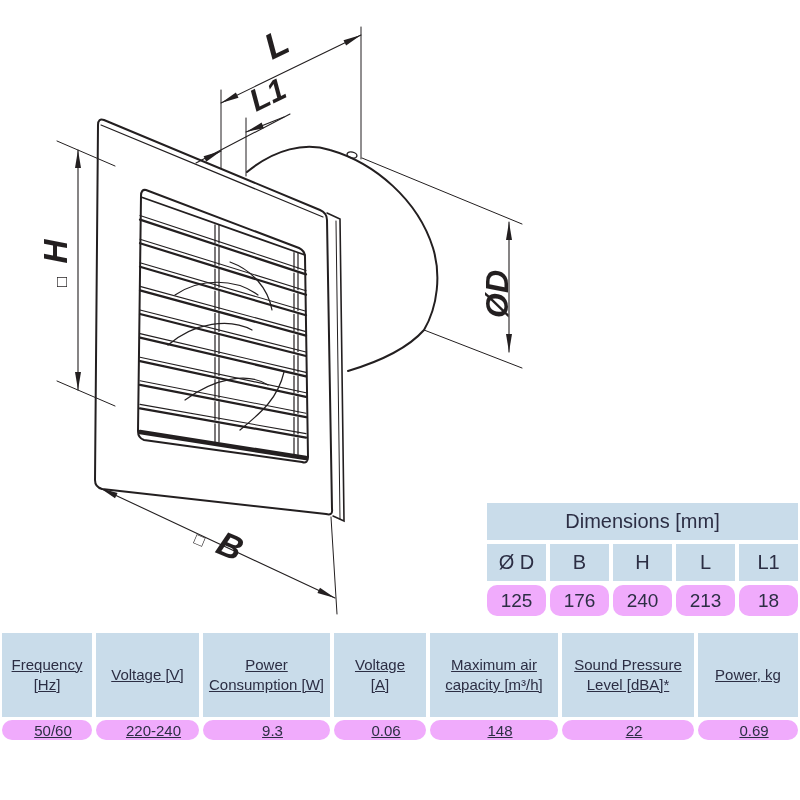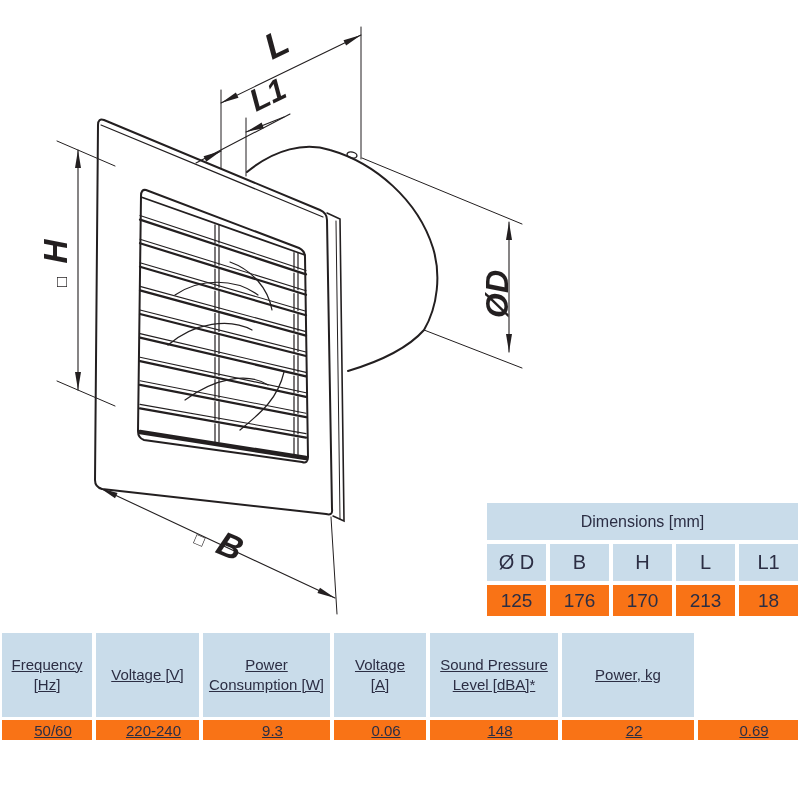--- a/index.html
+++ b/index.html
@@ -3,37 +3,37 @@
 <meta charset="utf-8">
 <style>
   html,body{margin:0;padding:0;background:#fff;}
   #stage{position:relative;width:800px;height:800px;background:#fff;overflow:hidden;
          font-family:"Liberation Sans",sans-serif;color:#2c2e44;}
   #drawing{position:absolute;left:0;top:0;}
 
   
   .dim-table{position:absolute;left:487px;top:503px;width:311px;}
   .dim-title{height:37px;display:flex;align-items:center;justify-content:center;
-             font-size:16px;}
+             font-size:20px;}
   .dim-grid{display:grid;grid-template-columns:repeat(5,1fr);gap:4px;margin-top:4px;}
   .dim-head{height:37px;display:flex;align-items:center;justify-content:center;font-size:20px;}
   .dim-val{height:31px;display:flex;align-items:center;justify-content:center;font-size:19px;}
 
   
   .spec-table{position:absolute;left:2px;top:633px;width:796px;text-decoration:underline;}
   .spec-grid{display:grid;grid-template-columns:90px 103px 127px 92px 128px 132px 100px;
              gap:4px;}
   .spec-head{height:84px;display:flex;align-items:center;justify-content:center;
              text-align:center;font-size:15px;line-height:1.35;white-space:pre-line;}
   .spec-vals{display:grid;grid-template-columns:90px 103px 127px 92px 128px 132px 100px;
              gap:4px;margin-top:3px;}
   .spec-val{height:20px;display:flex;align-items:center;justify-content:center;font-size:15px;padding-left:12px;}
 
   .hdr-bg{background:#c9dcea;}
-  .val-bg{background:#f97316;}
+  .val-bg{background:#f0abfc;border-radius:10px;}
 </style>
 </head>
 <body>
 
 <div id="stage">
 
   <svg id="drawing" width="800" height="632" viewBox="0 0 800 632">
     <defs>
       <marker id="arw" markerUnits="userSpaceOnUse" markerWidth="20" markerHeight="8" refX="19" refY="4" orient="auto-start-reverse">
         <path d="M19,4 L1,1 L1,7 Z" fill="#231f20"></path>
@@ -113,35 +113,37 @@
   <div class="dim-table">
     <div class="dim-title hdr-bg">Dimensions [mm]</div>
     <div class="dim-grid">
       <div class="dim-head hdr-bg">Ø D</div>
       <div class="dim-head hdr-bg">B</div>
       <div class="dim-head hdr-bg">H</div>
       <div class="dim-head hdr-bg">L</div>
       <div class="dim-head hdr-bg">L1</div>
       <div class="dim-val val-bg">125</div>
       <div class="dim-val val-bg">176</div>
-      <div class="dim-val val-bg">170</div>
+      <div class="dim-val val-bg">240</div>
       <div class="dim-val val-bg">213</div>
       <div class="dim-val val-bg">18</div>
     </div>
   </div>
 
   <div class="spec-table">
     <div class="spec-grid">
       <div class="spec-head hdr-bg">Frequency
 [Hz]</div>
       <div class="spec-head hdr-bg">Voltage [V]</div>
       <div class="spec-head hdr-bg">Power
 Consumption [W]</div>
       <div class="spec-head hdr-bg">Voltage
 [A]</div>
+      <div class="spec-head hdr-bg">Maximum air
+capacity [m³/h]</div>
       <div class="spec-head hdr-bg">Sound Pressure
 Level [dBA]*</div>
       <div class="spec-head hdr-bg">Power, kg</div>
     </div>
     <div class="spec-vals">
       <div class="spec-val val-bg">50/60</div>
       <div class="spec-val val-bg">220-240</div>
       <div class="spec-val val-bg">9.3</div>
       <div class="spec-val val-bg">0.06</div>
       <div class="spec-val val-bg">148</div>

